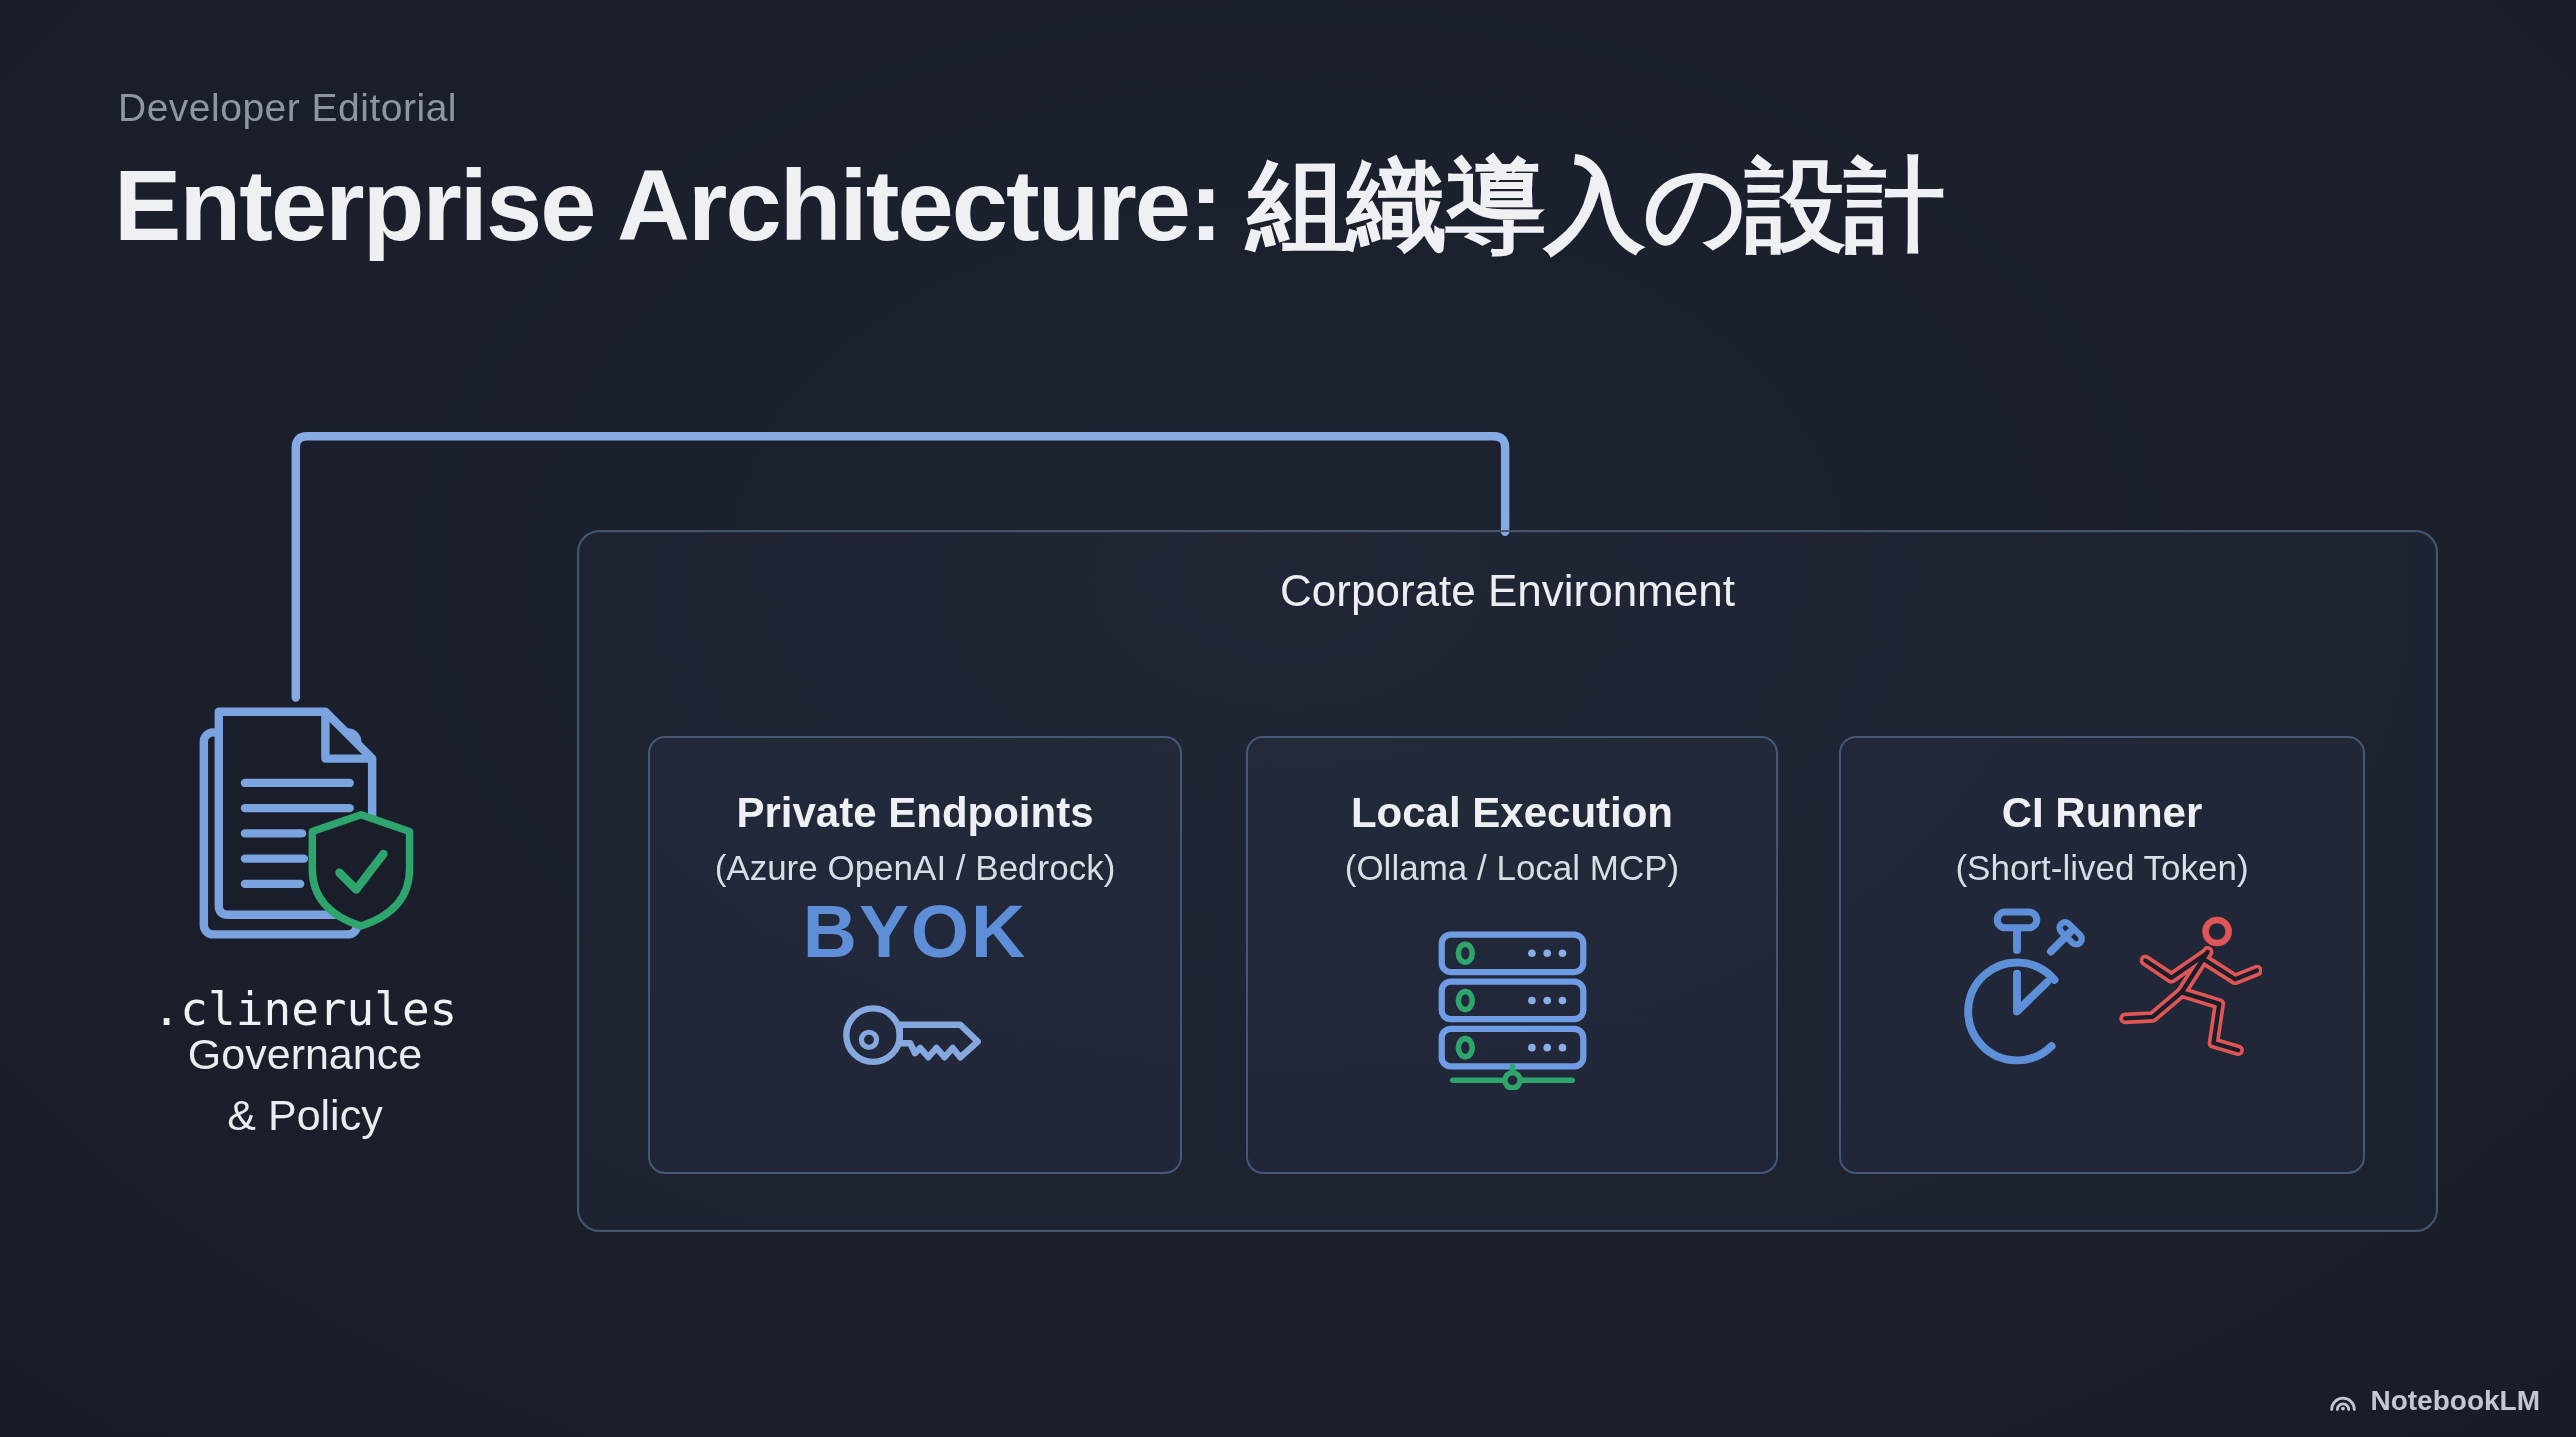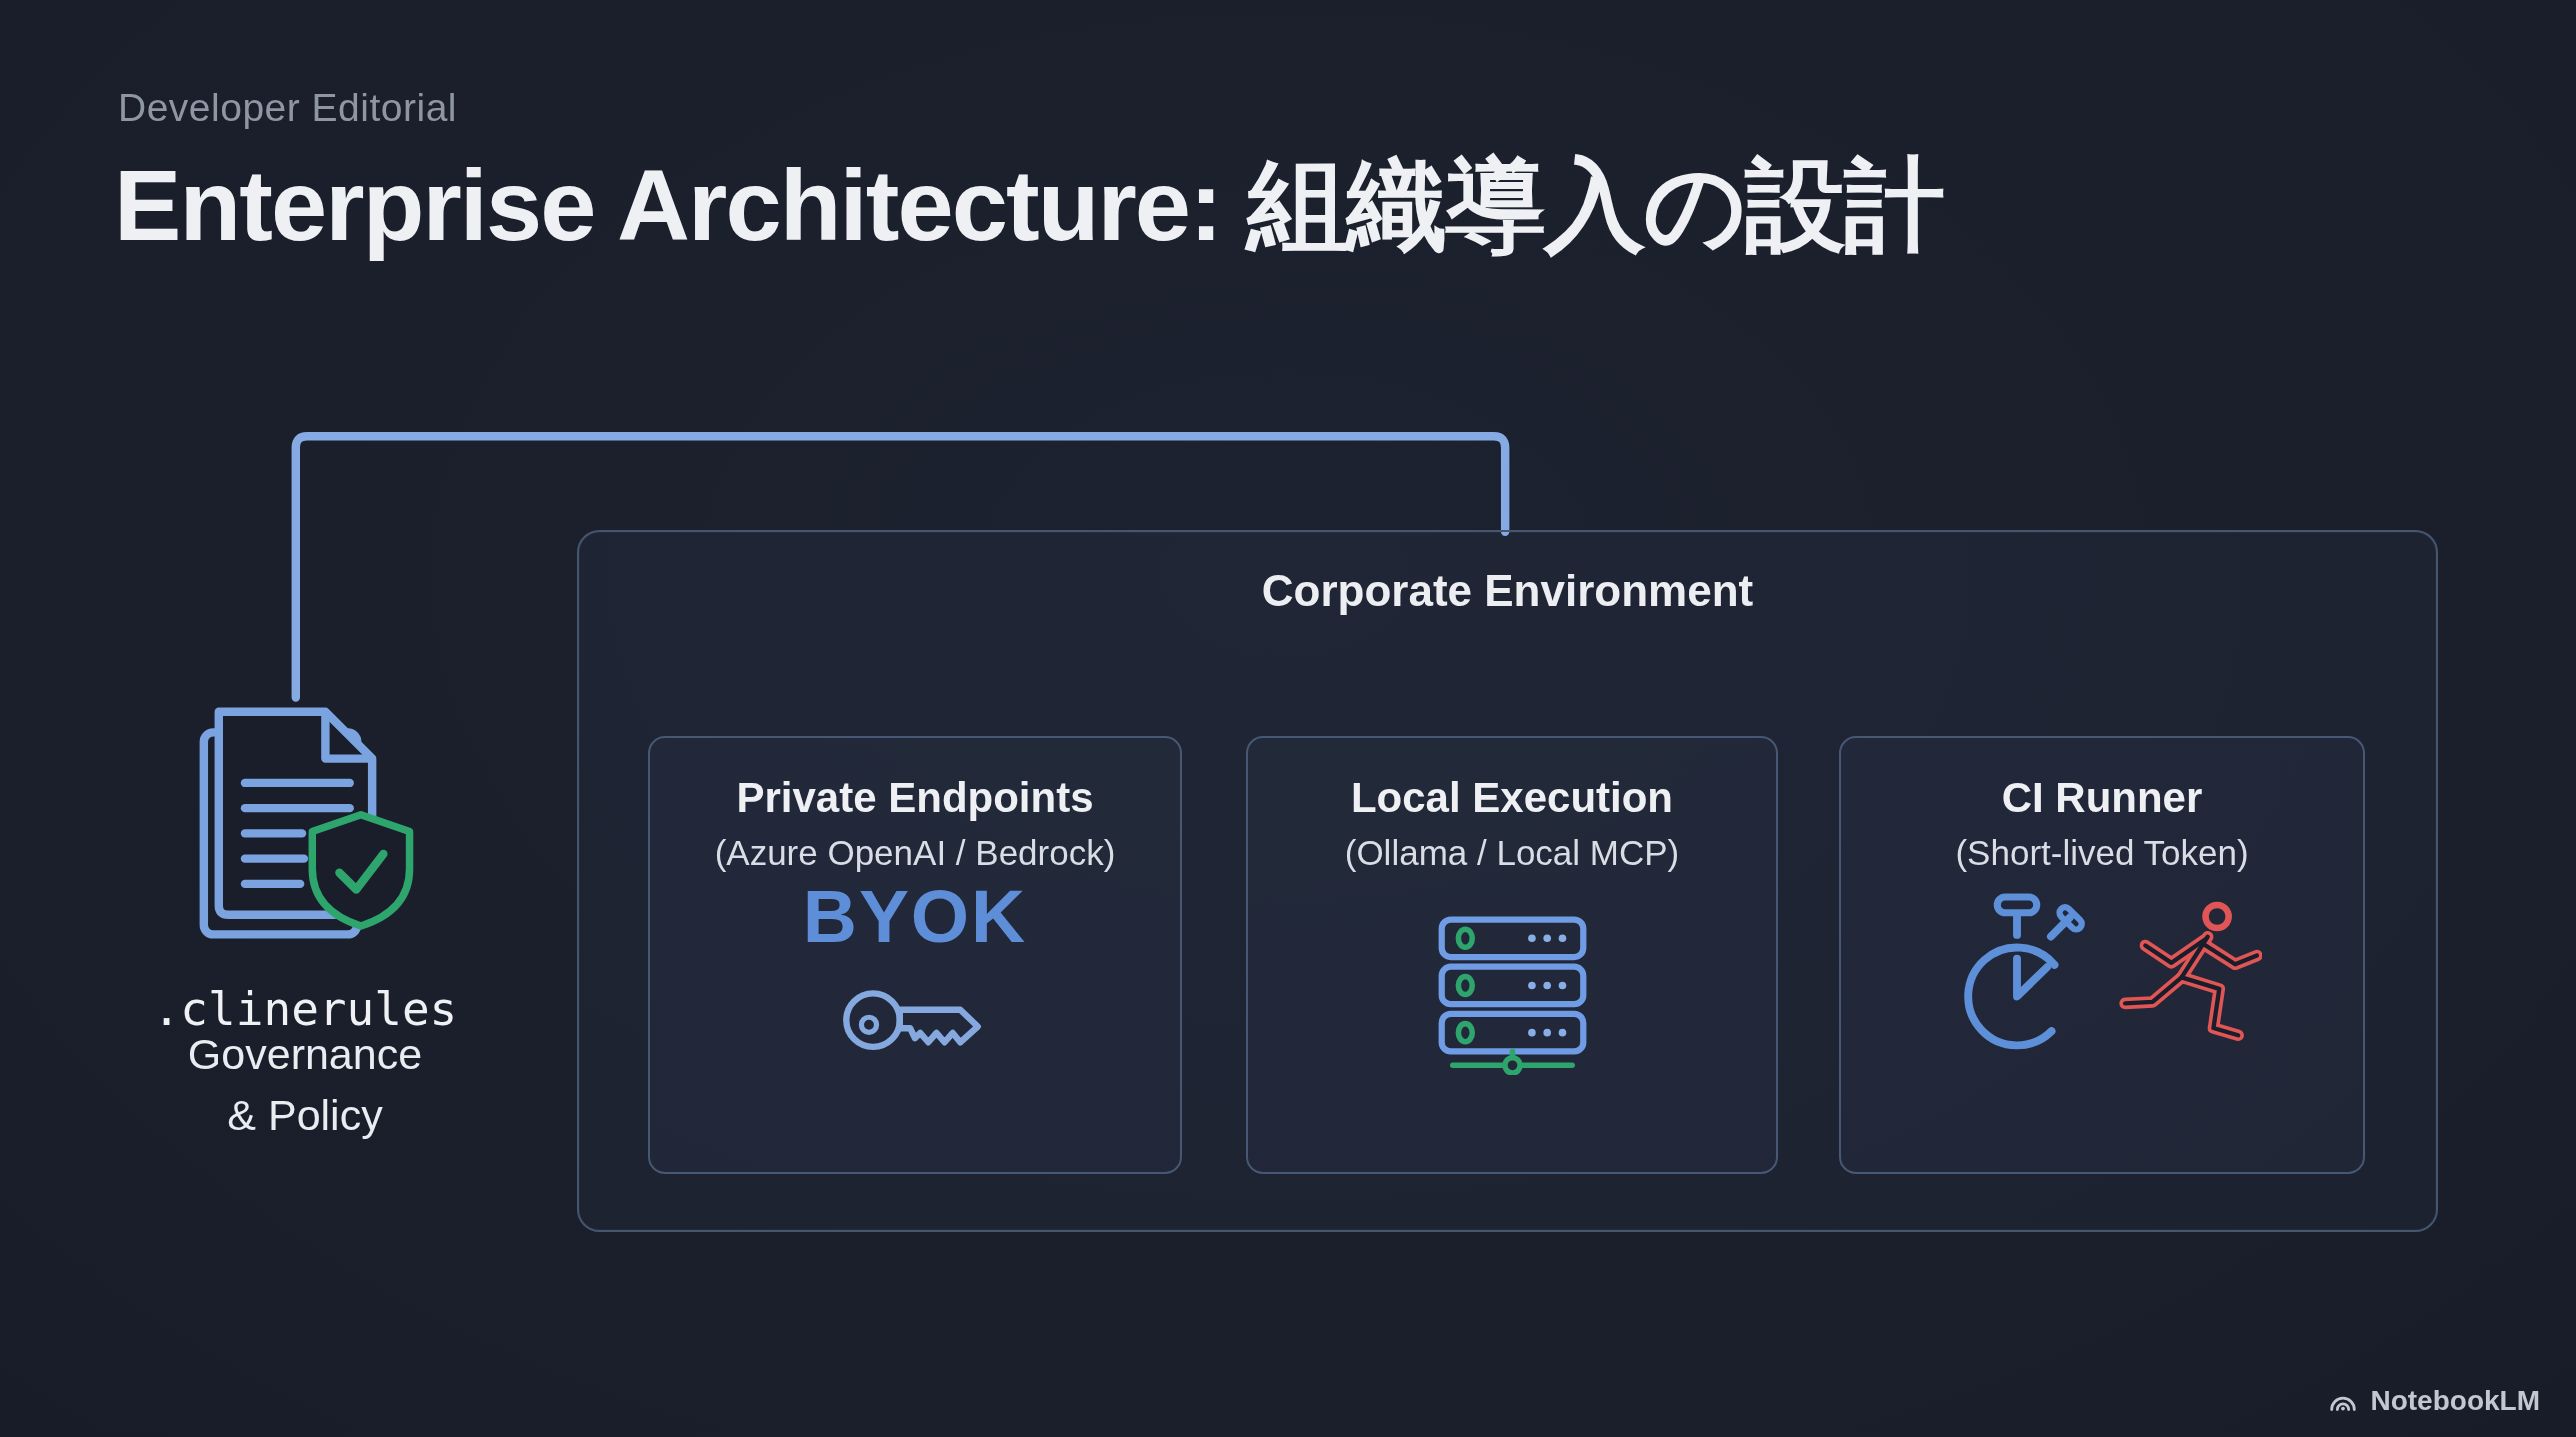--- a/index.html
+++ b/index.html
@@ -30,32 +30,32 @@
     font-size:43px; line-height:1.42; color:#e9ecf1;
   }
   .corp-box {
     position:absolute; left:577px; top:530px; width:1857px; height:698px;
     border:2.8px solid #45566f; border-radius:22.5px;
     background:rgba(125,145,185,0.045);
     box-shadow:0 0 0 0.9px rgba(140,170,220,0.05) inset;
   }
   .corp-title {
     position:absolute; left:0; right:0; top:34px; text-align:center;
-    font-size:44px; font-weight:700; color:#eceef2;
+    font-size:44px; font-weight:400; color:#eceef2;
   }
   .card {
     position:absolute; top:204px; height:438px; box-sizing:border-box;
     border:2.8px solid #46587424; border:2.8px solid #465874; border-radius:17px;
     background:rgba(130,155,200,0.04);
     display:flex; flex-direction:column; align-items:center;
   }
   .card-1 { left:69px;   width:534px; }
   .card-2 { left:667px;  width:532px; }
   .card-3 { left:1260px; width:526px; }
-  .card-title { margin-top:36px; font-size:42px; font-weight:600; color:#eef0f4; }
+  .card-title { margin-top:51px; font-size:42px; font-weight:600; color:#eef0f4; }
   .card-subtitle { margin-top:11px; font-size:35px; color:#d9dde5; }
   .byok { font-size:75px; font-weight:800; letter-spacing:1.9px; color:#5d8ed7; }
   .key-wrap { margin-top:15px; }
   .server-wrap { margin-top:41px; }
   .ci-icons { margin-top:13px; display:flex; align-items:flex-start; gap:15px; }
   .watermark {
     position:absolute; right:36px; top:1385px;
     display:flex; align-items:center; gap:11px;
     color:#ccd1da; font-size:28px; font-weight:600; opacity:0.95;
   }

